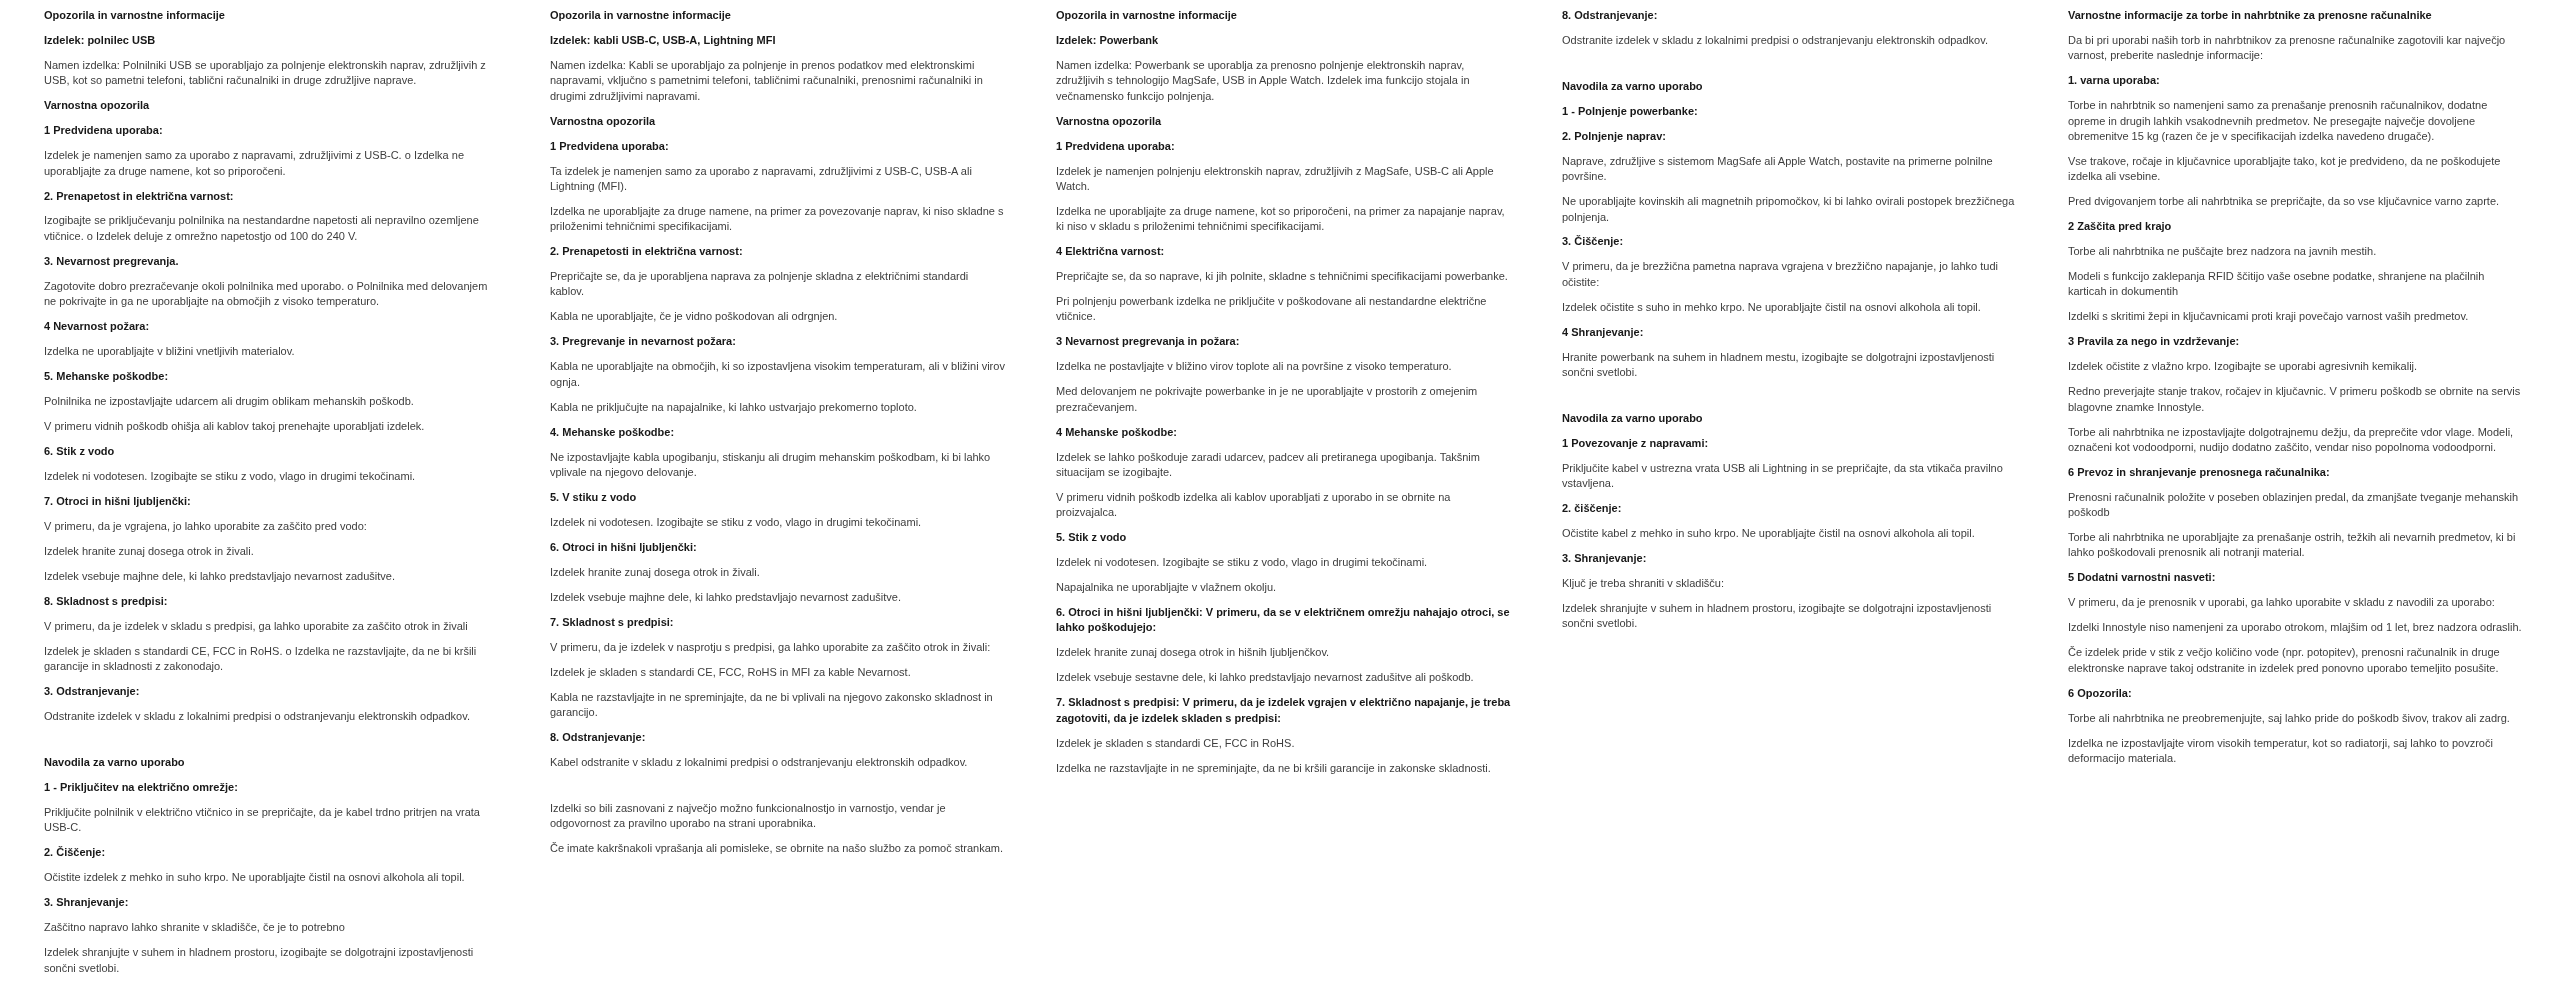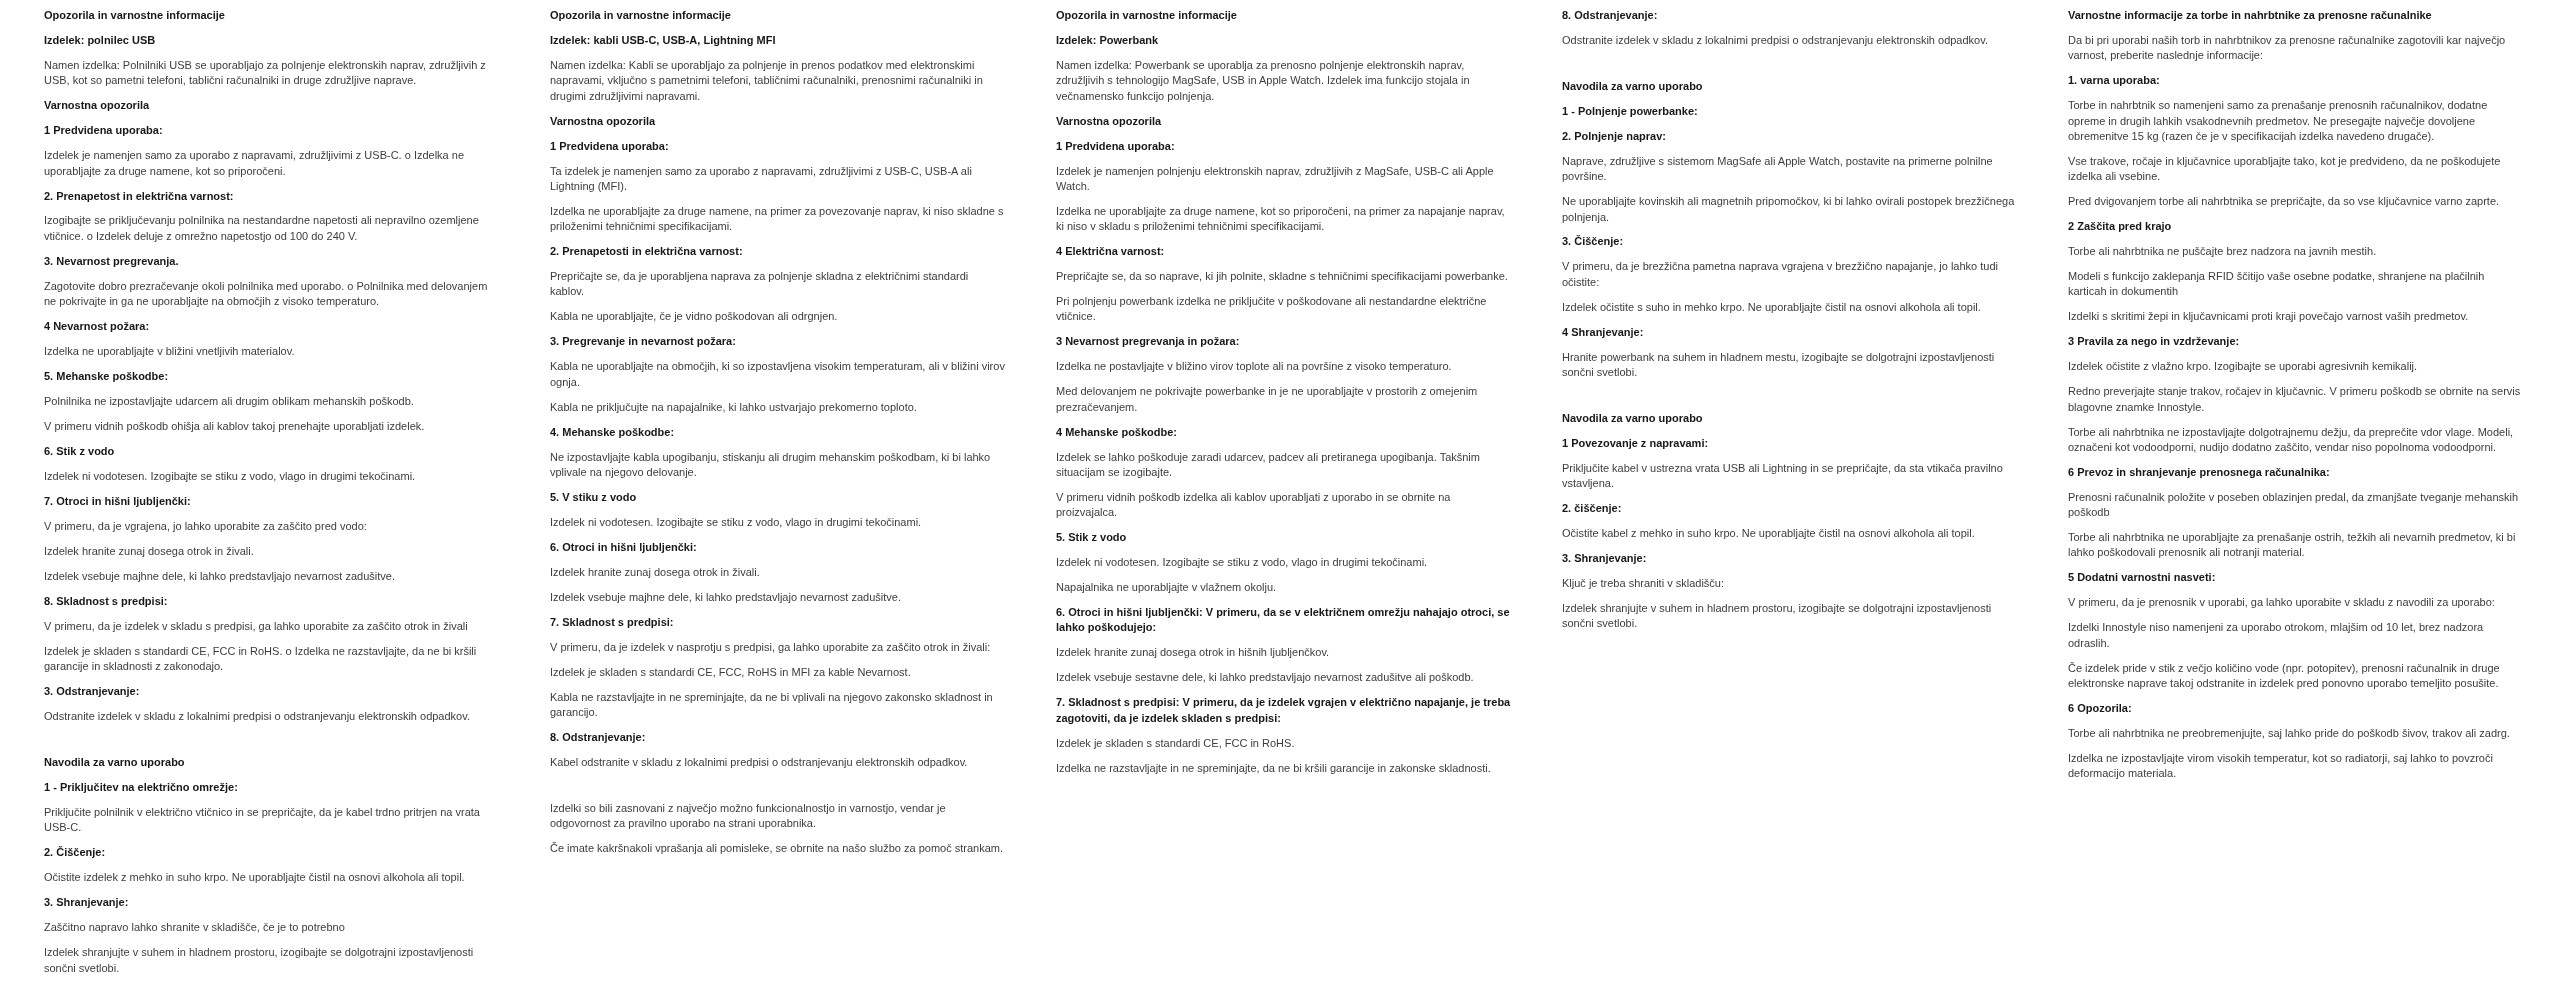--- a/index.html
+++ b/index.html
@@ -178,20 +178,20 @@
       <p class="para">Izdelki s skritimi žepi in ključavnicami proti kraji povečajo varnost vaših predmetov.</p>
       <h3 class="heading">3 Pravila za nego in vzdrževanje:</h3>
       <p class="para">Izdelek očistite z vlažno krpo. Izogibajte se uporabi agresivnih kemikalij.</p>
       <p class="para">Redno preverjajte stanje trakov, ročajev in ključavnic. V primeru poškodb se obrnite na servis blagovne znamke Innostyle.</p>
       <p class="para">Torbe ali nahrbtnika ne izpostavljajte dolgotrajnemu dežju, da preprečite vdor vlage. Modeli, označeni kot vodoodporni, nudijo dodatno zaščito, vendar niso popolnoma vodoodporni.</p>
       <h3 class="heading">6 Prevoz in shranjevanje prenosnega računalnika:</h3>
       <p class="para">Prenosni računalnik položite v poseben oblazinjen predal, da zmanjšate tveganje mehanskih poškodb</p>
       <p class="para">Torbe ali nahrbtnika ne uporabljajte za prenašanje ostrih, težkih ali nevarnih predmetov, ki bi lahko poškodovali prenosnik ali notranji material.</p>
       <h3 class="heading">5 Dodatni varnostni nasveti:</h3>
       <p class="para">V primeru, da je prenosnik v uporabi, ga lahko uporabite v skladu z navodili za uporabo:</p>
-      <p class="para">Izdelki Innostyle niso namenjeni za uporabo otrokom, mlajšim od 10 let, brez nadzora odraslih.</p>
+      <p class="para">Izdelki Innostyle niso namenjeni za uporabo otrokom, mlajšim od 1 let, brez nadzora odraslih.</p>
       <p class="para">Če izdelek pride v stik z večjo količino vode (npr. potopitev), prenosni računalnik in druge elektronske naprave takoj odstranite in izdelek pred ponovno uporabo temeljito posušite.</p>
       <h3 class="heading">6 Opozorila:</h3>
       <p class="para">Torbe ali nahrbtnika ne preobremenjujte, saj lahko pride do poškodb šivov, trakov ali zadrg.</p>
       <p class="para">Izdelka ne izpostavljajte virom visokih temperatur, kot so radiatorji, saj lahko to povzroči deformacijo materiala.</p>
     </div>
   </div>
 
 
 </body></html>

